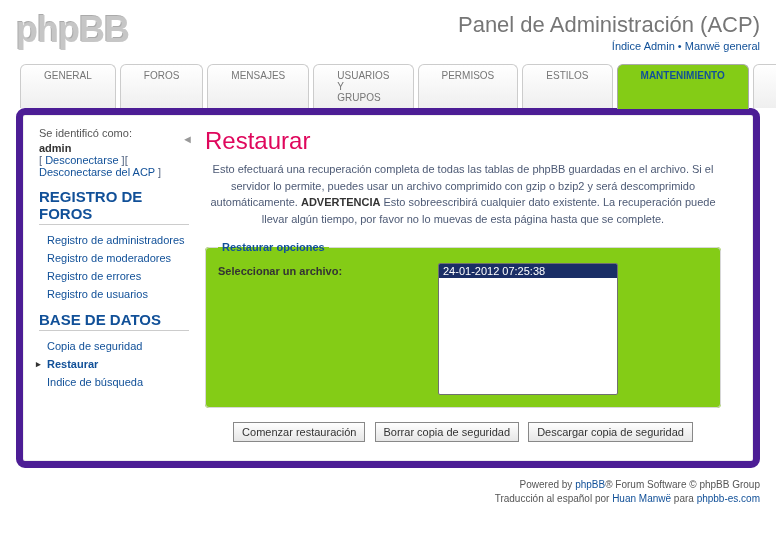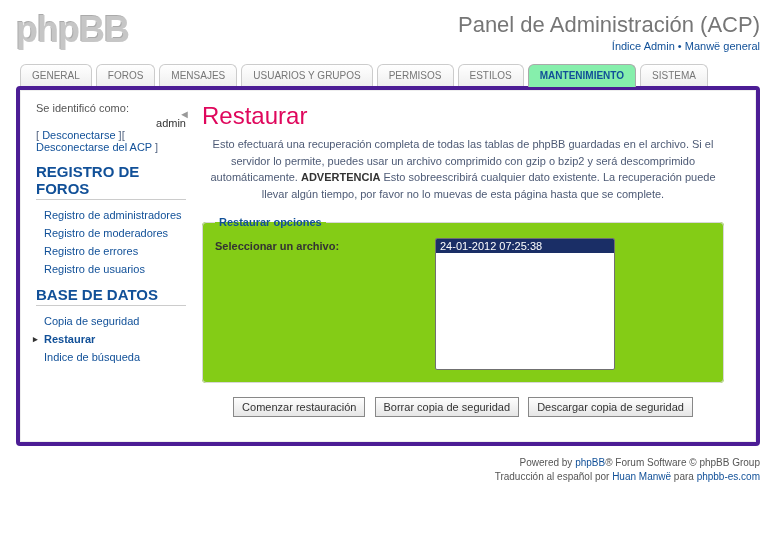--- a/index.html
+++ b/index.html
@@ -5,27 +5,27 @@
 * { box-sizing: border-box; margin: 0; padding: 0; }
 body { font-family: "Lucida Grande", Verdana, Helvetica, Arial, sans-serif; font-size: 11px; color: #536482; background: #fff; width: 776px; }
 .outer { padding: 12px 16px 8px 16px; }
 .header { display: flex; justify-content: space-between; align-items: flex-start; margin-bottom: 12px; }
 .logo { font-family: "Trebuchet MS", Arial, sans-serif; font-size: 36px; font-weight: bold; color: #c6c6c6; letter-spacing: -1px; text-shadow: 1px 1px 0 #fff, -1px -1px 0 #aaa; line-height: 1; }
 .header-right { text-align: right; }
 .acp-title { font-family: "Trebuchet MS", Helvetica, sans-serif; color: #767676; font-size: 22px; font-weight: normal; }
 .header-links { color: #115098; font-size: 11px; margin-top: 2px; }
 .header-links a { color: #115098; text-decoration: none; }
 .tabs { display: flex; gap: 4px; padding-left: 4px; margin-top: 4px; }
-.tab { border: 1px solid #ccc; border-bottom: none; border-radius: 6px 6px 0 0; padding: 5px 11px; background: #f8f8f8 linear-gradient(#fff,#efefef); font-size: 10px; color: #767676; cursor: pointer; position: relative; }
-.tab.active { color: #115098; font-weight: bold; border-color: #aaa; background: #86efac; z-index: 2; margin-bottom: -1px; padding-bottom: 6px; }
-.panel { border: 4px solid #4c1d95; border-radius: 4px; background: #fff; padding: 12px 32px 16px 16px; position: relative; min-height: 360px; box-shadow: 0 0 0 1px #eee inset; }
+.tab { border: 1px solid #ccc; border-bottom: none; border-radius: 6px 6px 0 0; padding: 5px 23px; background: #f8f8f8 linear-gradient(#fff,#efefef); font-size: 10px; color: #767676; cursor: pointer; position: relative; }
+.tab.active { color: #115098; font-weight: bold; border-color: #aaa; background: #84cc16; z-index: 2; margin-bottom: -1px; padding-bottom: 6px; }
+.panel { border: 7px solid #4c1d95; border-radius: 9px; background: #fff; padding: 12px 32px 16px 16px; position: relative; min-height: 360px; box-shadow: 0 0 0 1px #eee inset; }
 .panel-inner { display: flex; gap: 16px; }
 .sidebar { width: 150px; flex-shrink: 0; font-size: 11px; }
 .login-info { color: #555; margin-bottom: 3px; position: relative; }
-.login-name { font-weight: normal; color: #333; text-align: right; }
+.login-name { font-weight: bold; color: #333; }
 .login-arrow { position: absolute; right: -4px; top: 6px; color: #999; }
 .login-links { margin-bottom: 10px; }
 .login-links a { color: #115098; text-decoration: none; }
 .side-heading { color: #115098; font-size: 15px; font-weight: bold; border-bottom: 1px solid #ccc; padding-bottom: 2px; margin: 8px 0 6px 0; }
 .side-list { list-style: none; }
 .side-list li { padding: 3px 0 3px 8px; }
 .side-list a { color: #115098; text-decoration: none; }
 .side-list li.active { font-weight: bold; color: #115098; position: relative; }
 .side-list li.active::before { content: "▸"; color: #333; position: absolute; left: -3px; font-size: 9px; top: 4px; }
 .content { flex: 1; position: relative; }

